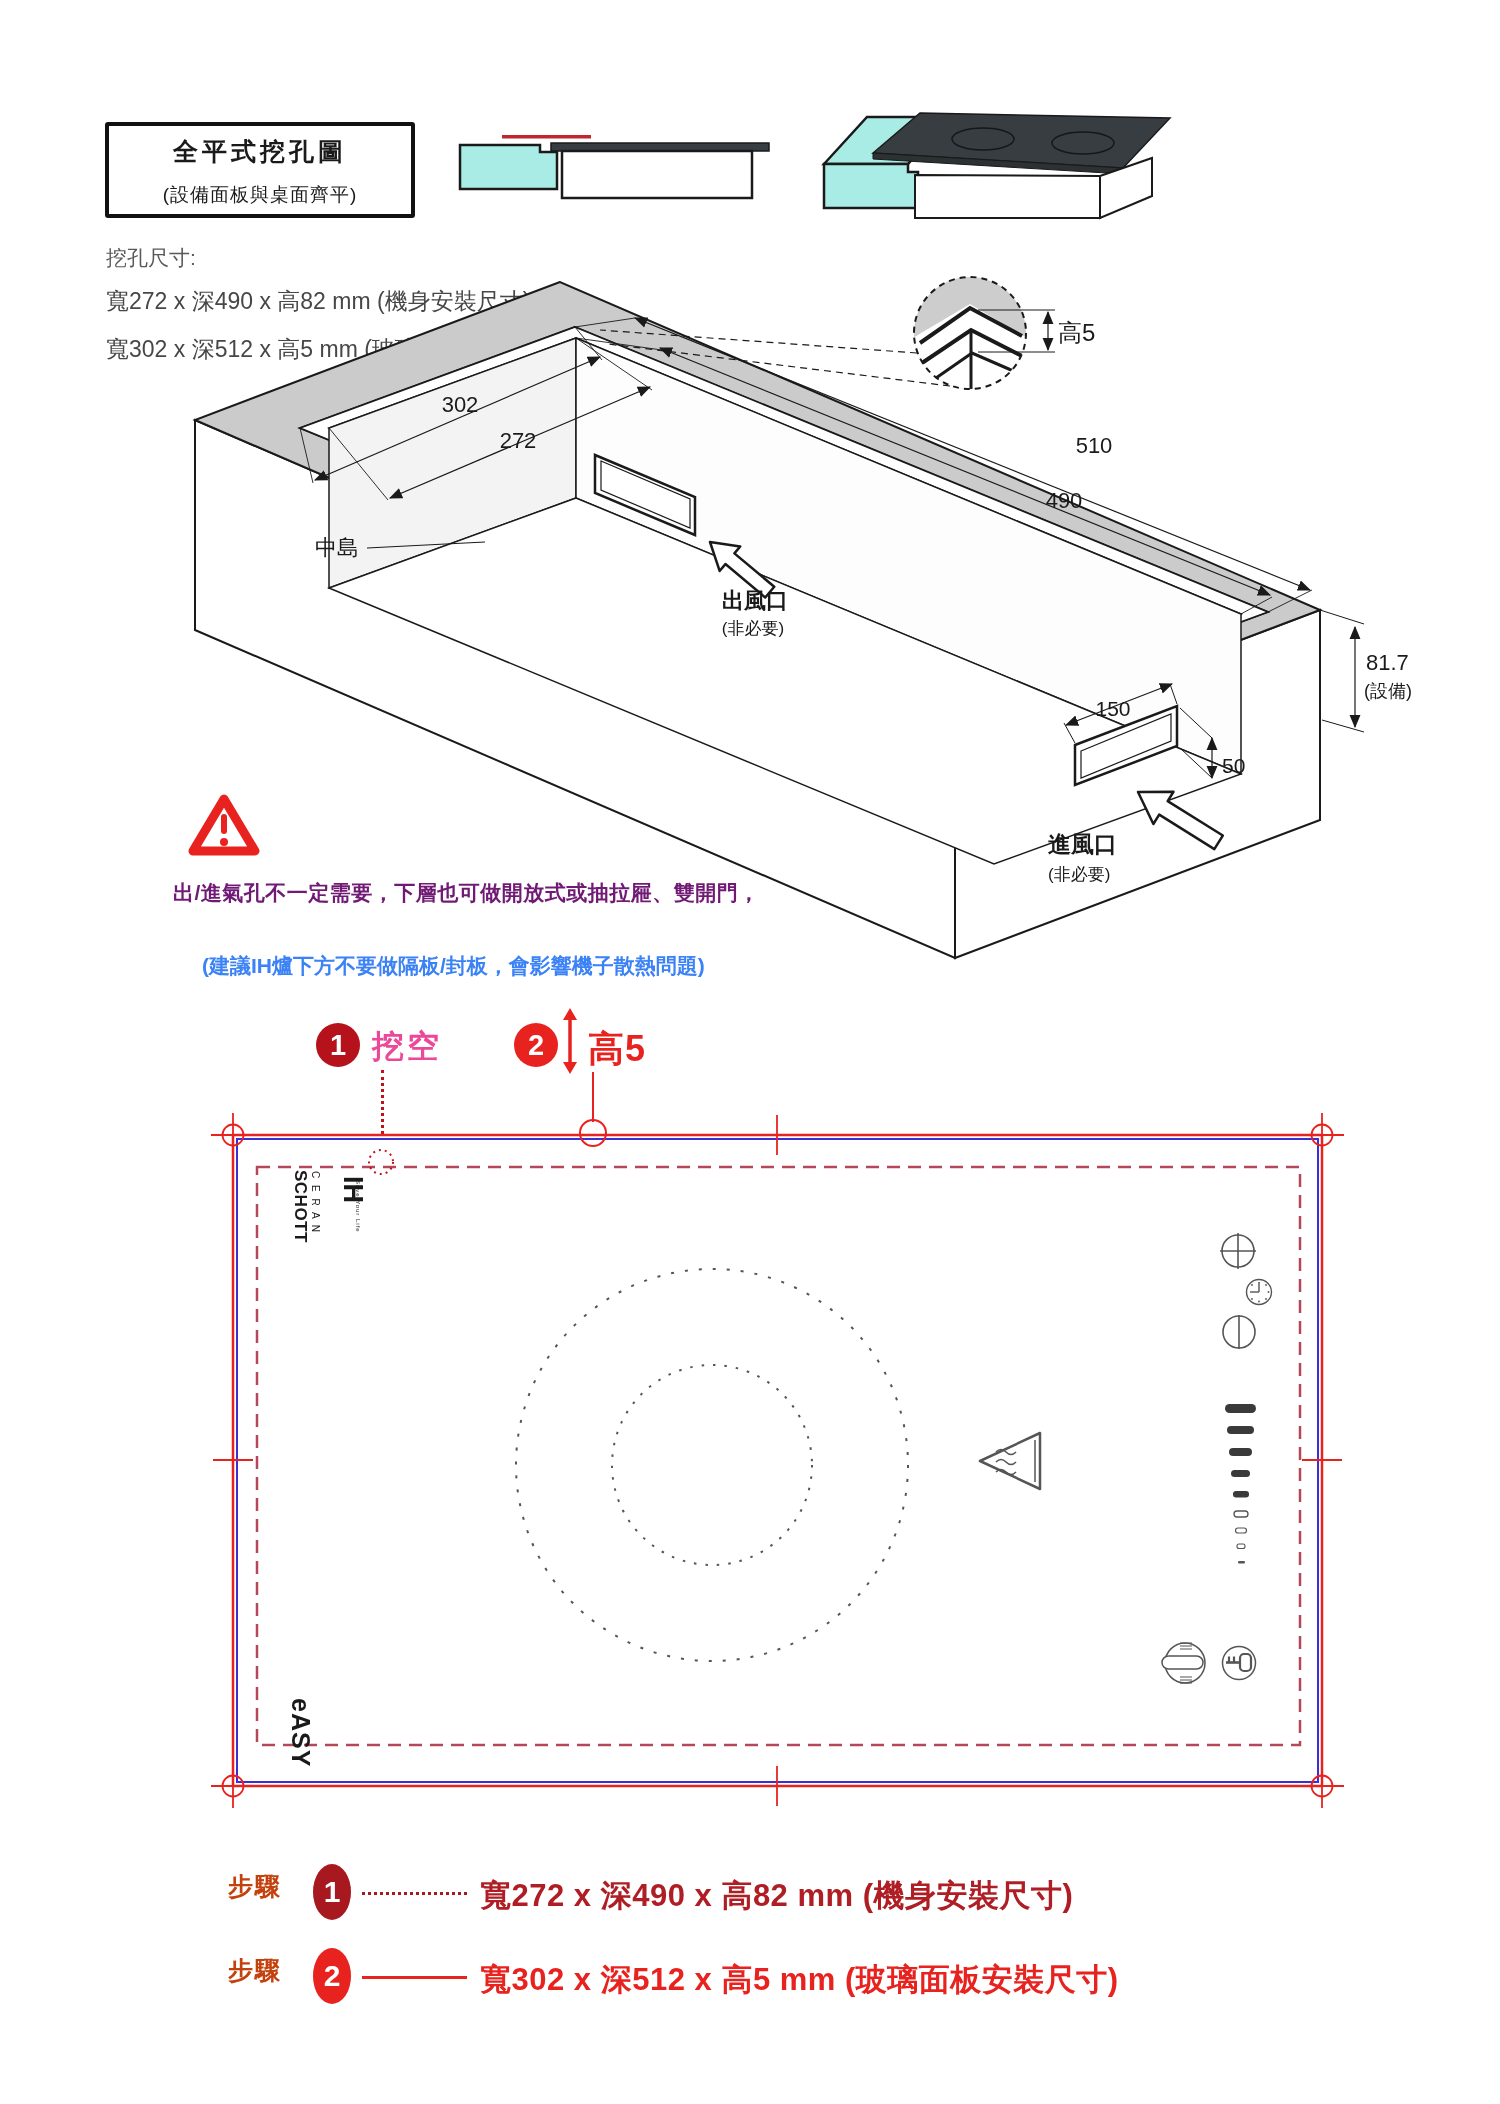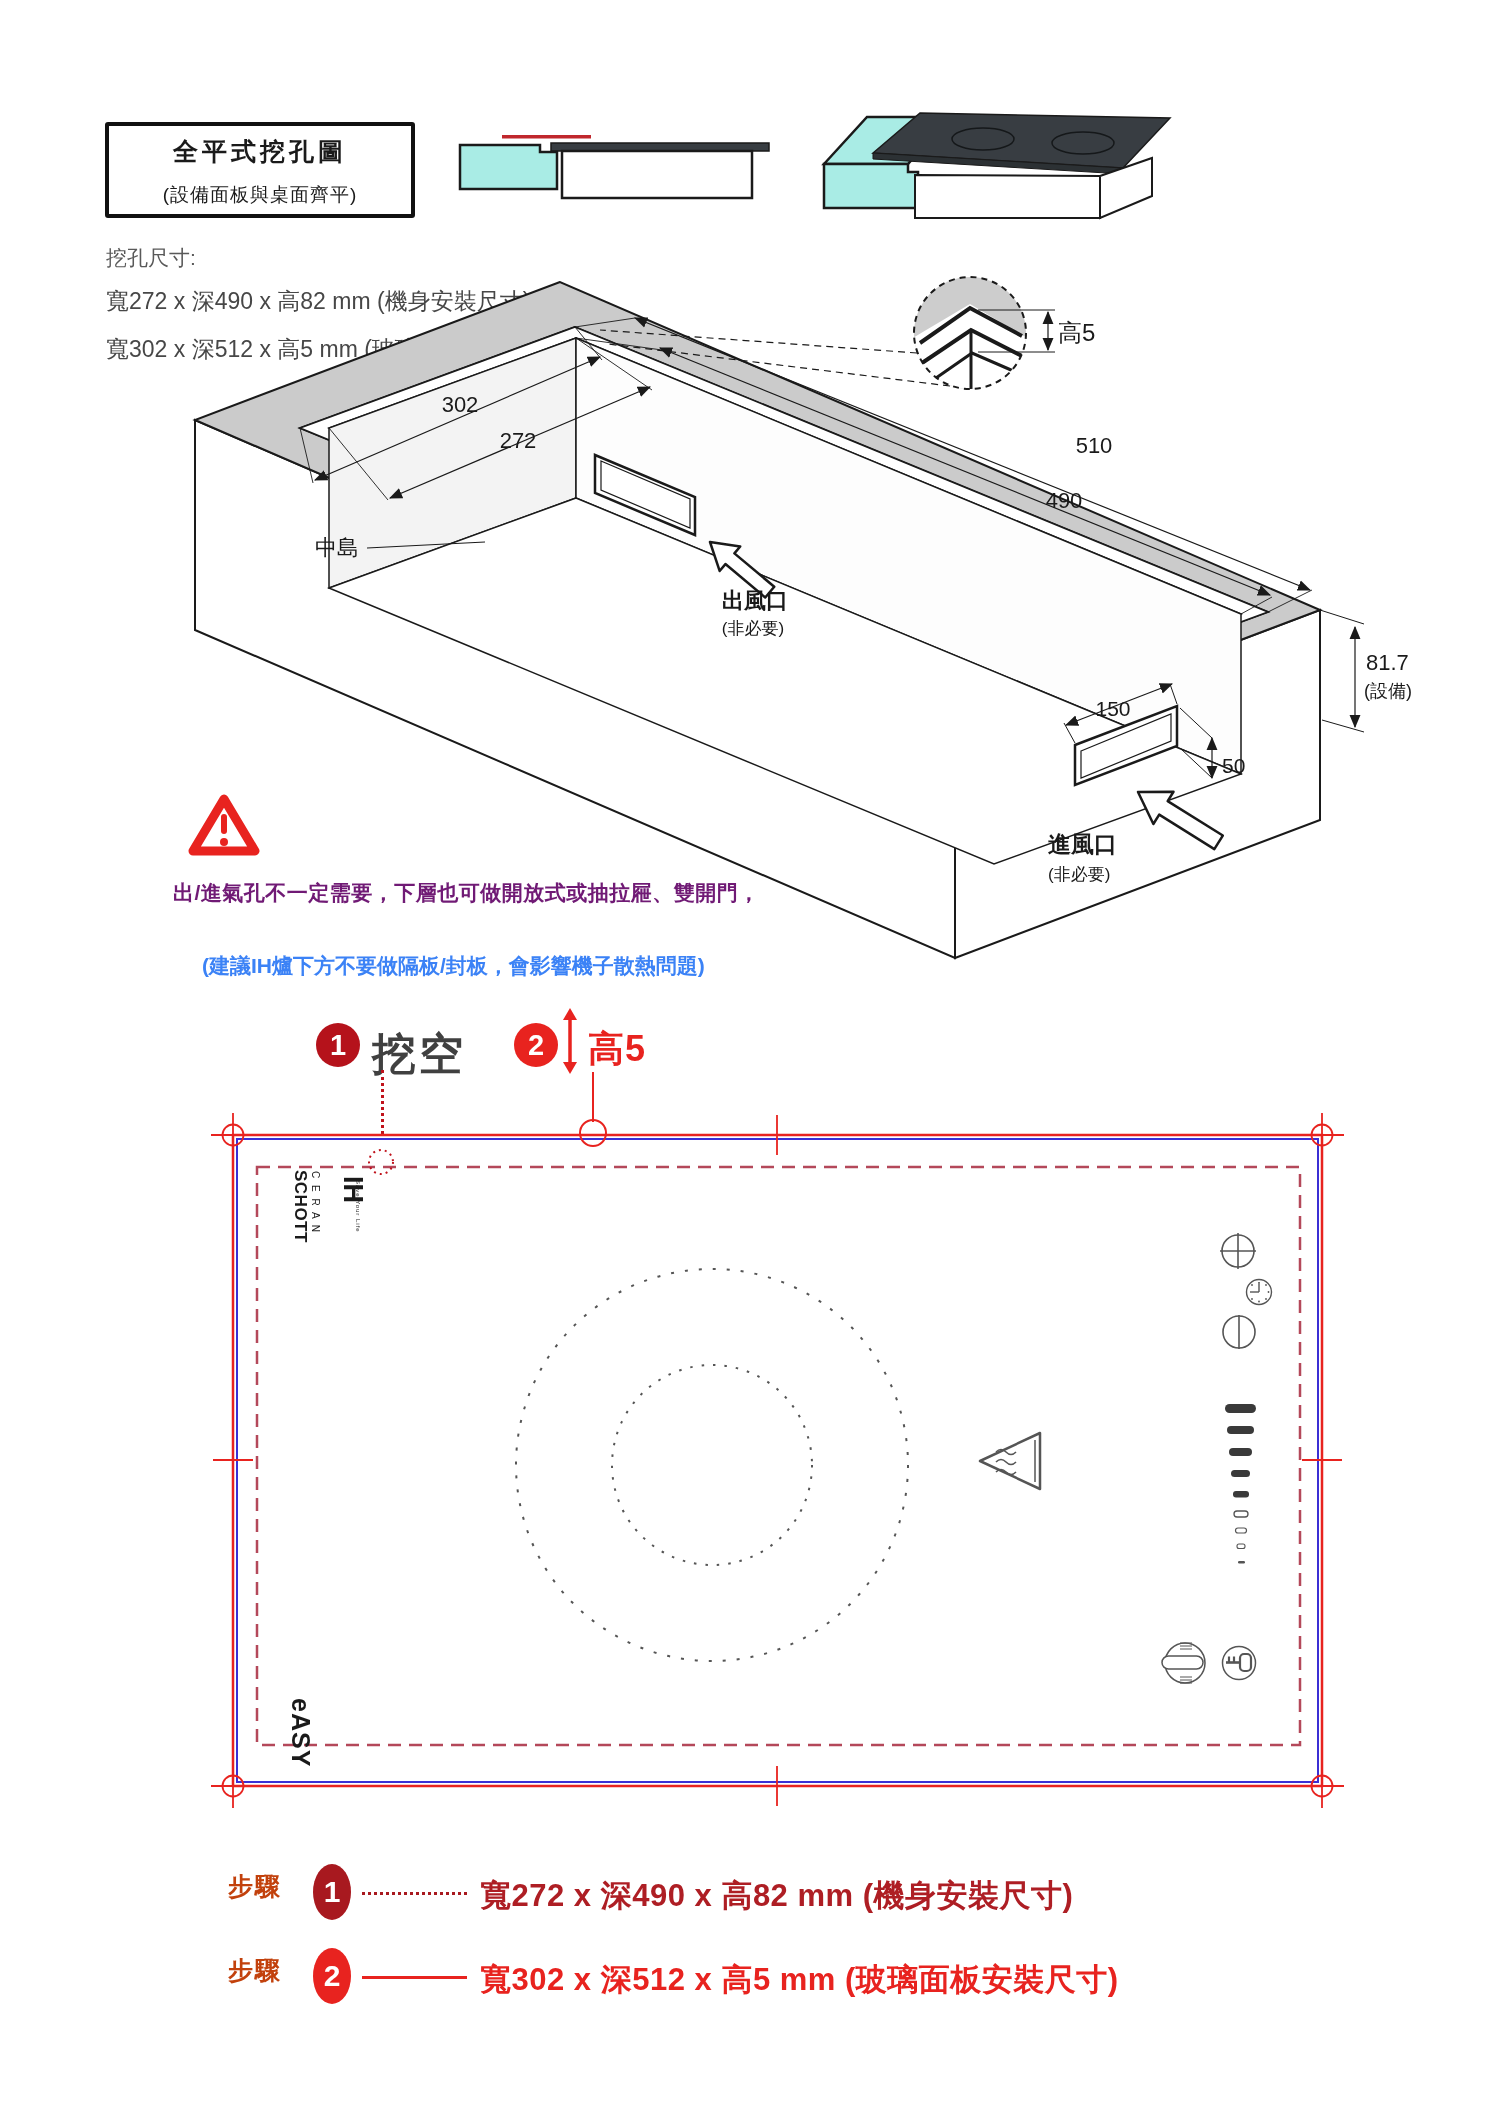--- a/index.html
+++ b/index.html
@@ -17,21 +17,21 @@
   #specs .l{font-size:23px;color:#474747;margin:0 0 17px 0;}
   
   #warn-text1,#warn-text2{left:173px;font-size:21px;font-weight:600;color:#701a75;letter-spacing:.5px;}
   #warn-text1{top:879px;} #warn-text2{top:913px;}
   #warn-note{left:170px;top:952px;font-size:21px;font-weight:600;color:#3b82f6;margin-left:32px;}
   
   .badge{width:44px;height:44px;border-radius:50%;text-align:center;}
   .badge span{color:#fff;font-size:29px;font-weight:bold;line-height:44px;}
   #c1-badge{left:316px;top:1023px;background:#b5121b;}
   #c2-badge{left:514px;top:1023px;background:#e8231f;}
-  #c1-label{left:372px;top:1025px;font-size:44px;font-weight:bold;color:#404040;letter-spacing:3px;}
+  #c1-label{left:372px;top:1025px;font-size:32px;font-weight:bold;color:#ec4899;letter-spacing:3px;}
   #c2-label{left:588px;top:1025px;font-size:36px;font-weight:bold;color:#e8231f;letter-spacing:1px;}
   #c1-leader{left:381px;top:1070px;height:82px;width:0;border-left:3px dotted #c0121b;}
   #c2-leader{left:592px;top:1072px;height:50px;width:0;border-left:2.5px solid #e8231f;}
   
   .step-label{font-size:25px;font-weight:bold;color:#c2410c;letter-spacing:2px;}
   .step-badge{width:38px;height:56px;border-radius:50%;text-align:center;}
   .step-badge span{color:#fff;font-size:30px;font-weight:bold;line-height:56px;}
   .step-text{font-size:31px;font-weight:bold;letter-spacing:.5px;}
   #s1-label{left:228px;top:1870px;} #s2-label{left:228px;top:1954px;}
   #s1-badge{left:313px;top:1864px;background:#a8191f;}

